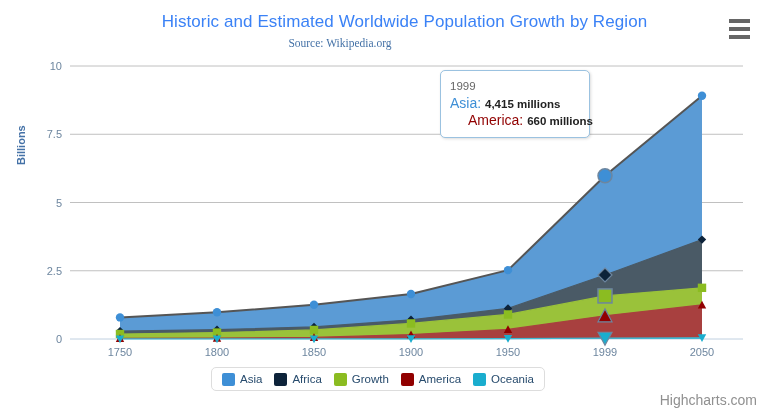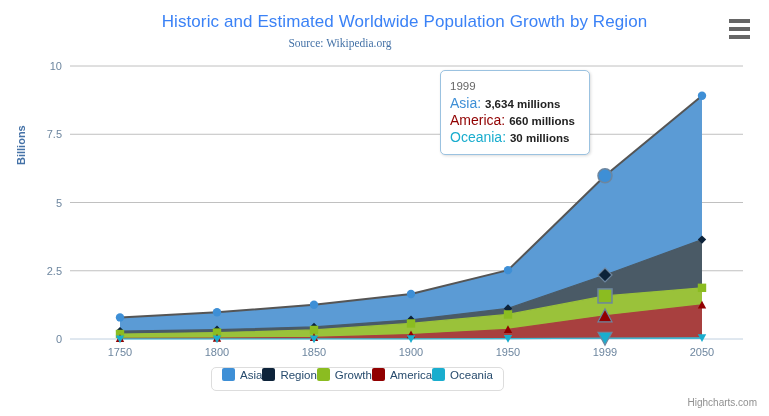--- a/index.html
+++ b/index.html
@@ -116,22 +116,23 @@
   .legend {
     position: absolute;
     left: 211px;
     top: 367px;
     height: 24px;
     box-sizing: border-box;
     border: 1px solid #dddddd;
     border-radius: 5px;
     background: #ffffff;
     display: flex;
-    align-items: flex-start;
+    align-items: center;
     padding: 0 10px;
+    gap: 12px;
   }
   .legend-item {
     display: flex;
     align-items: center;
     gap: 5px;
     cursor: pointer;
   }
   .legend-swatch {
     width: 13px;
     height: 13px;
@@ -140,21 +141,21 @@
   }
   .legend-label {
     font-size: 11.5px;
     color: #274b6d;
     font-family: "Liberation Sans", sans-serif;
   }
   .credits {
     position: absolute;
     right: 12px;
     bottom: 8px;
-    font-size: 10px;
+    font-size: 14px;
     color: #909090;
     font-family: "Liberation Sans", sans-serif;
     cursor: pointer;
     padding-left: 48px;
   }
 </style>
 </head>
 <body>
 
 <div id="chart-root">
@@ -231,34 +232,33 @@
       <polygon points="314,343.1454 318.2,335.3754 309.8,335.3754" fill="#1aadce" stroke="none" stroke-width="0"></polygon>
       <polygon points="411,343.0362 415.2,335.2662 406.8,335.2662" fill="#1aadce" stroke="none" stroke-width="0"></polygon>
       <polygon points="508,342.8451 512.2,335.0751 503.8,335.0751" fill="#1aadce" stroke="none" stroke-width="0"></polygon>
       <polygon points="605,345.181 612,332.231 598,332.231" fill="#1aadce" stroke="#6d869f" stroke-width="1.2"></polygon>
       <polygon points="702,341.94419999999997 706.2,334.1742 697.8,334.1742" fill="#1aadce" stroke="none" stroke-width="0"></polygon>
     </svg>
 
   <div class="tooltip-box">
     <div class="tooltip-header">1999</div>
     <div id="tooltip-rows">
-        <div class="tt-row"><span class="tt-name" style="color: rgb(62, 143, 214);">Asia: </span><span class="tt-val">3,634 millions</span></div>
-        <div class="tt-row"><span class="tt-name" style="color: rgb(145, 0, 0);">America: </span><span class="tt-val">660 millions</span></div>
-        <div class="tt-row"><span class="tt-name" style="color: rgb(26, 173, 206);">Oceania: </span><span class="tt-val">30 millions</span></div>
+        <div class="tt-row"><span class="tt-name" style="color: rgb(62, 143, 214);">Asia: </span><span class="tt-val">4,415 millions</span></div>
+        <div class="tt-row"><span class="tt-name" style="color: rgb(145, 0, 0); margin-left: 18px;">America: </span><span class="tt-val">660 millions</span></div>
       </div>
   </div>
 
   <div class="legend" id="legend">
       <div class="legend-item">
         <span class="legend-swatch" style="background: rgb(62, 143, 214);"></span>
         <span class="legend-label">Asia</span>
       </div>
       <div class="legend-item">
         <span class="legend-swatch" style="background: rgb(13, 35, 58);"></span>
-        <span class="legend-label">Region</span>
+        <span class="legend-label">Africa</span>
       </div>
       <div class="legend-item">
         <span class="legend-swatch" style="background: rgb(139, 188, 33);"></span>
         <span class="legend-label">Growth</span>
       </div>
       <div class="legend-item">
         <span class="legend-swatch" style="background: rgb(145, 0, 0);"></span>
         <span class="legend-label">America</span>
       </div>
       <div class="legend-item">

